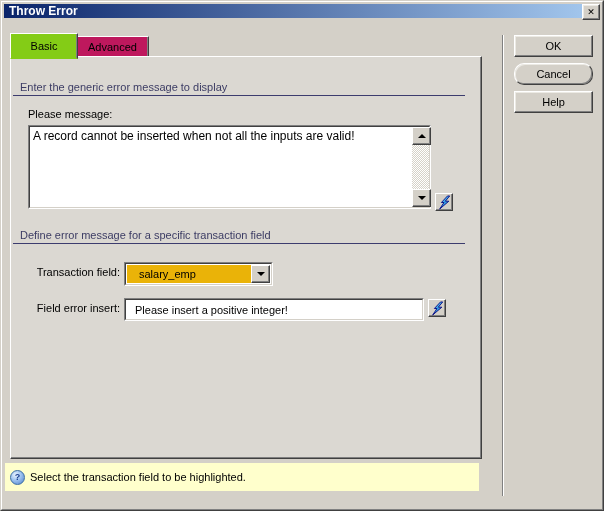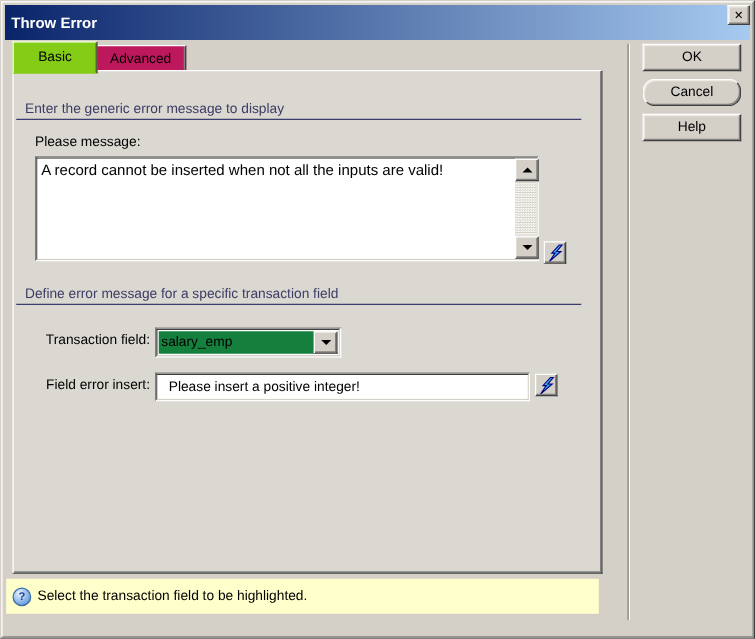--- a/index.html
+++ b/index.html
@@ -1,19 +1,19 @@
 <!DOCTYPE html>
 <html><head>
 <meta charset="utf-8">
 <style>
   html,body{margin:0;padding:0;}
   body{width:604px;height:511px;position:relative;font-family:"Liberation Sans","DejaVu Sans",sans-serif;font-size:11px;color:#000;background:#D4D0C8;overflow:hidden;}
   .frame-outer{position:absolute;inset:0;border:1px solid;border-color:#D4D0C8 #404040 #404040 #D4D0C8;}
   .frame-inner{position:absolute;inset:0;border:1px solid;border-color:#FFFFFF #808080 #808080 #FFFFFF;background:#D4D0C8;}
-  .titlebar{position:absolute;left:2px;top:2px;right:2px;height:28px;
+  .titlebar{position:absolute;left:2px;top:2px;right:2px;height:14px;
     background:linear-gradient(to right,#0A246A,#A6CAF0);
     display:flex;align-items:center;padding-left:5px;color:#FFFFFF;font-weight:bold;font-size:12px;}
   .close-btn{position:absolute;right:2px;top:2px;width:16px;height:14px;background:#D4D0C8;
     border:1px solid;border-color:#FFFFFF #404040 #404040 #FFFFFF;box-shadow:inset -1px -1px 0 #808080,inset 1px 1px 0 #ECEAE4;
     display:flex;align-items:center;justify-content:center;font-size:9px;font-weight:bold;color:#000;line-height:1;cursor:default;}
   .tab{position:absolute;display:flex;align-items:center;justify-content:center;
     border:1px solid;border-color:#FFFFFF #404040 transparent #FFFFFF;box-shadow:inset -1px 0 0 #808080;
     background:#84cc16;}
   .tab.active{left:8px;top:31px;width:66px;height:24px;z-index:3;}
   .tab.inactive{left:74px;top:34px;width:71px;height:20px;z-index:1;background:#be185d;}
@@ -31,21 +31,21 @@
     background-color:#F0EFE8;background-image:repeating-conic-gradient(#FFFFFF 0% 25%,#D6D2C8 25% 50%);background-size:2px 2px;}
   .sb-btn{position:absolute;left:0;width:17px;height:16px;background:#D4D0C8;
     border:1px solid;border-color:#FFFFFF #404040 #404040 #FFFFFF;box-shadow:inset -1px -1px 0 #808080;
     display:flex;align-items:center;justify-content:center;}
   .arrow-up{width:0;height:0;border-left:4px solid transparent;border-right:4px solid transparent;border-bottom:4px solid #000;}
   .arrow-down{width:0;height:0;border-left:4px solid transparent;border-right:4px solid transparent;border-top:4px solid #000;}
   .bolt-btn{position:absolute;width:18px;height:18px;background:#D4D0C8;
     border:1px solid;border-color:#FFFFFF #404040 #404040 #FFFFFF;box-shadow:inset -1px -1px 0 #808080;
     display:flex;align-items:center;justify-content:center;padding:0;}
   .combo{position:absolute;left:113px;top:205px;width:147px;height:22px;}
-  .combo-text{position:absolute;left:2px;top:2px;right:19px;bottom:2px;background:#15803d;display:flex;align-items:center;padding-left:2px;}
+  .combo-text{position:absolute;left:2px;top:2px;right:19px;bottom:2px;background:#eab308;display:flex;align-items:center;padding-left:12px;}
   .combo-btn{position:absolute;right:2px;top:2px;width:17px;bottom:2px;background:#D4D0C8;
     border:1px solid;border-color:#FFFFFF #404040 #404040 #FFFFFF;box-shadow:inset -1px -1px 0 #808080;
     display:flex;align-items:center;justify-content:center;}
   .field-input{position:absolute;inset:0;border:none;outline:none;background:#FFFFFF;
     font-family:"Liberation Sans","DejaVu Sans",sans-serif;font-size:11px;padding:0 9px;}
   .hint-bar{position:absolute;left:3px;top:461px;width:474px;height:28px;background:#FFFFCC;display:flex;align-items:center;}
   .help-icon{width:13px;height:13px;margin-left:5px;border-radius:50%;
     background:radial-gradient(circle at 35% 30%,#EAF4FF,#9CC2F0 45%,#4E7EC8);
     border:1px solid #3A6EA5;display:flex;align-items:center;justify-content:center;
     color:#1B3F8F;font-weight:bold;font-size:9px;line-height:1;}

